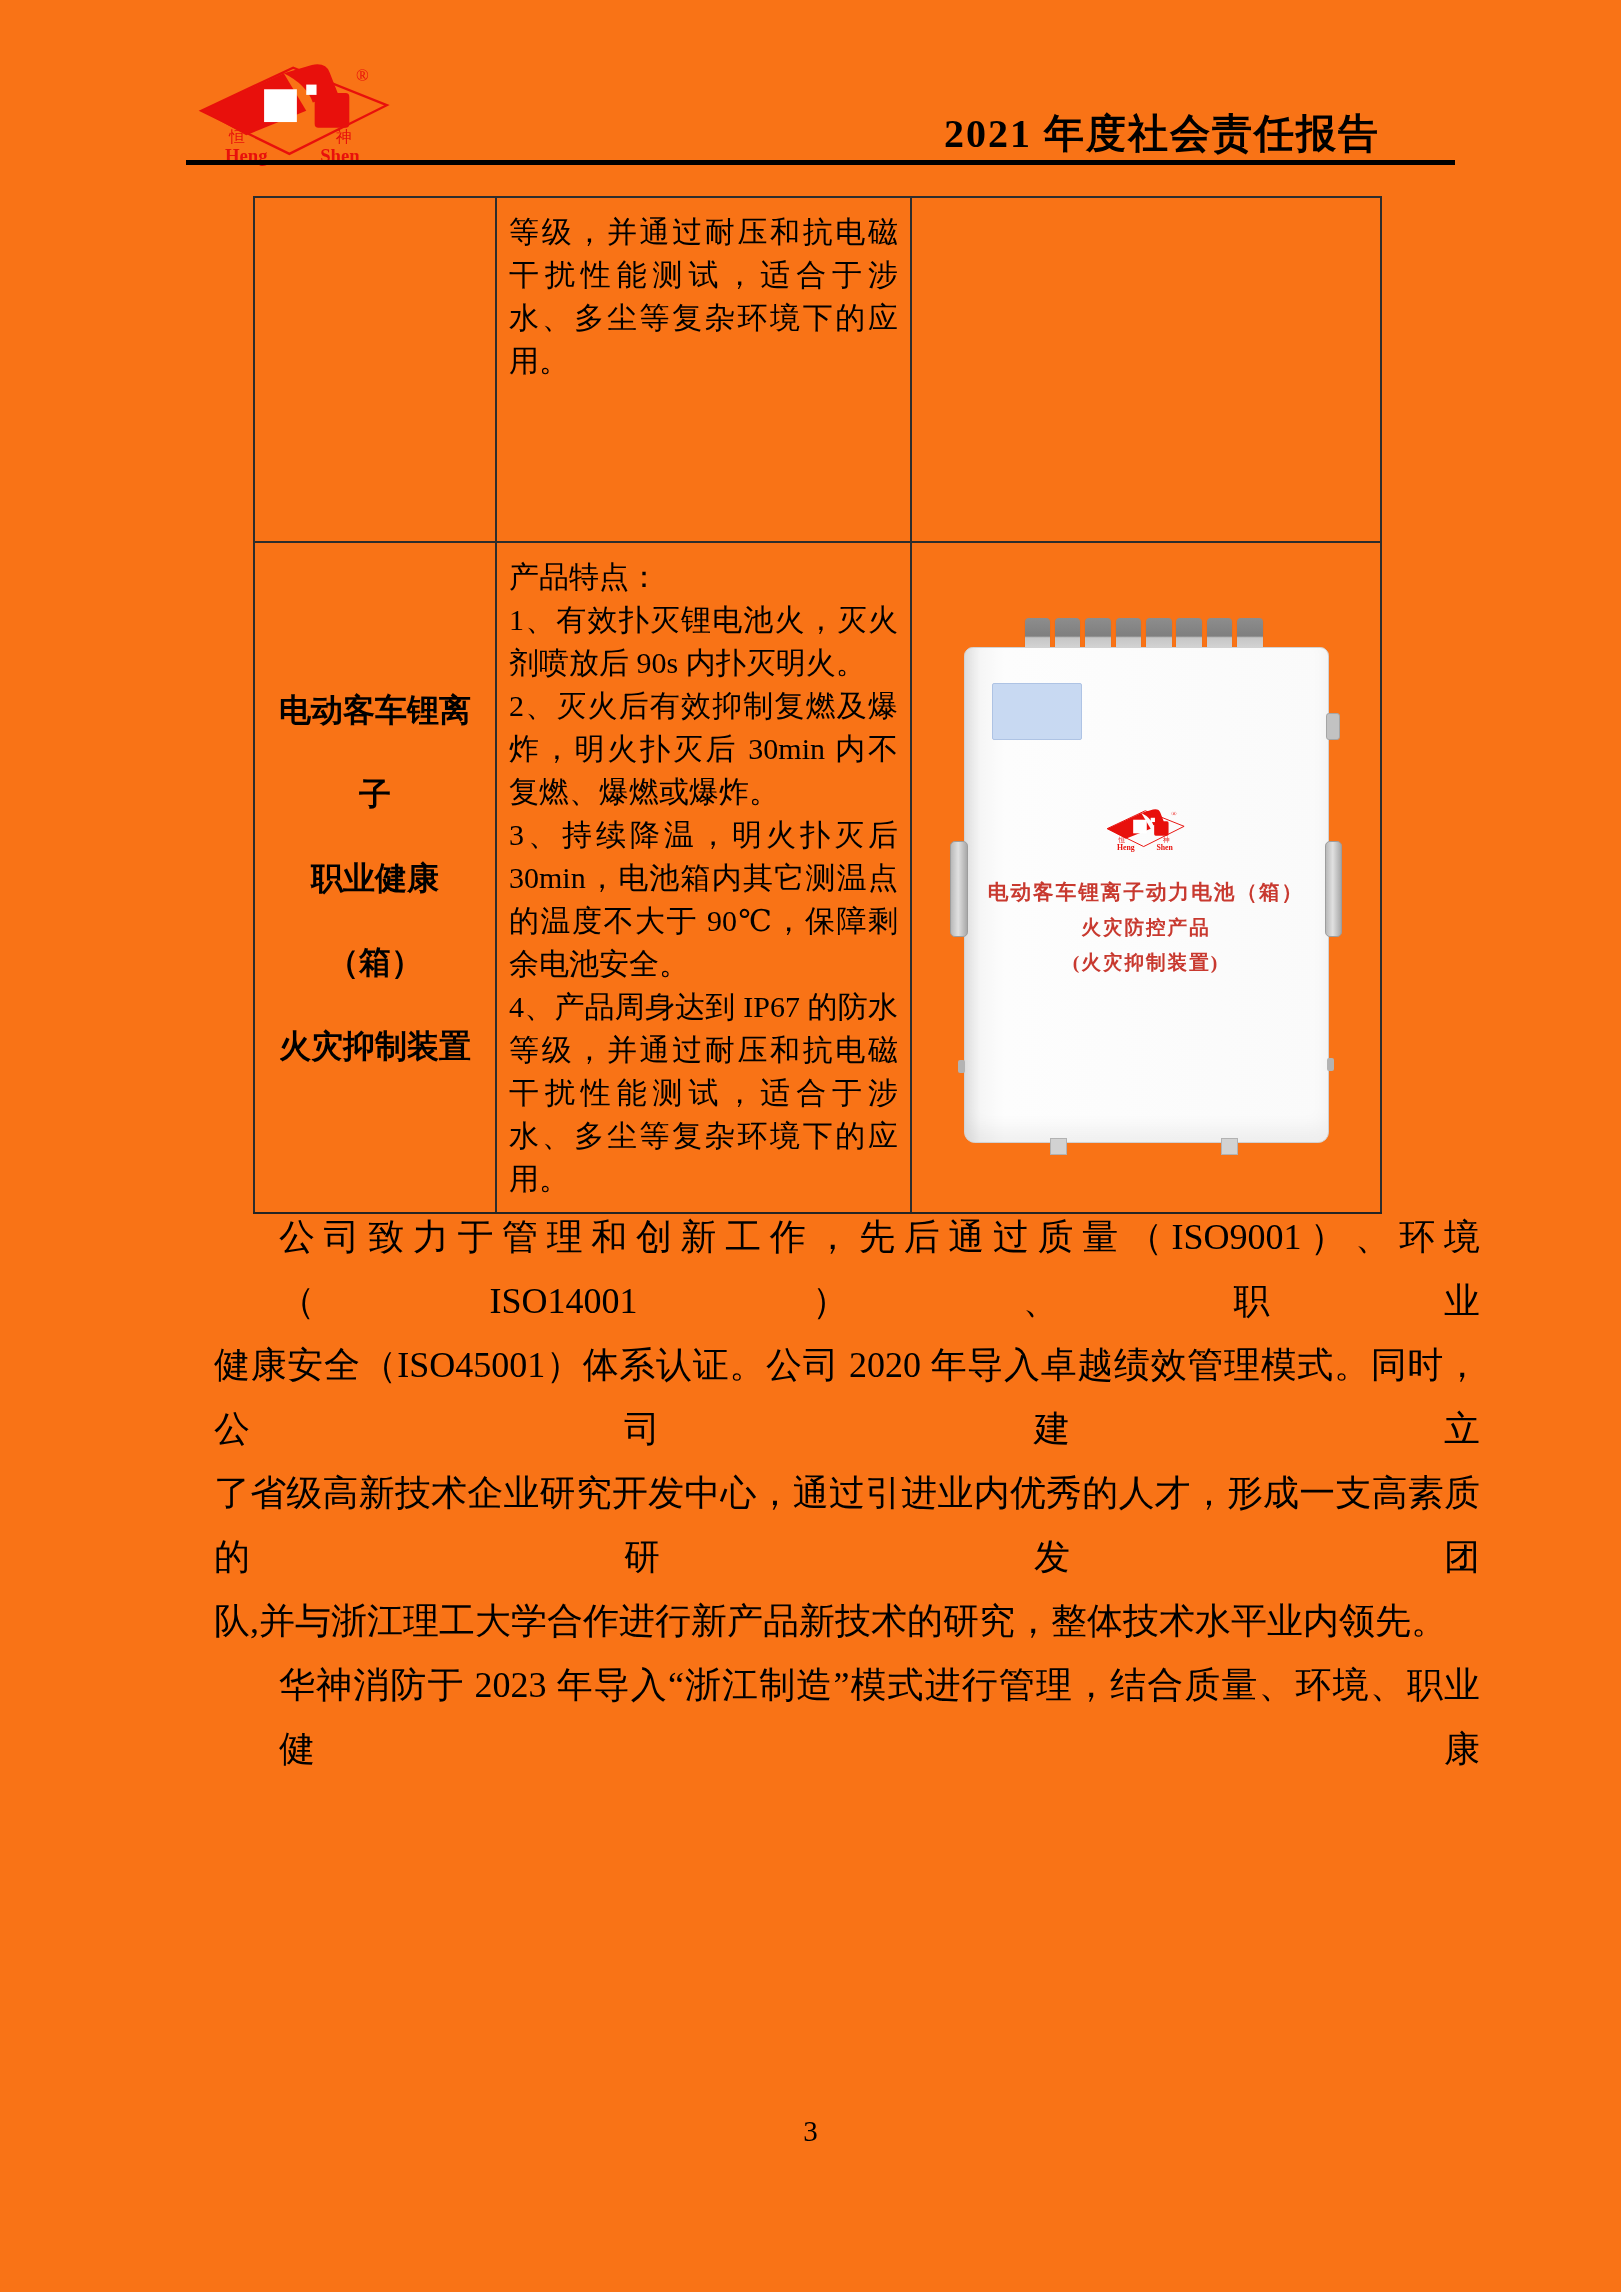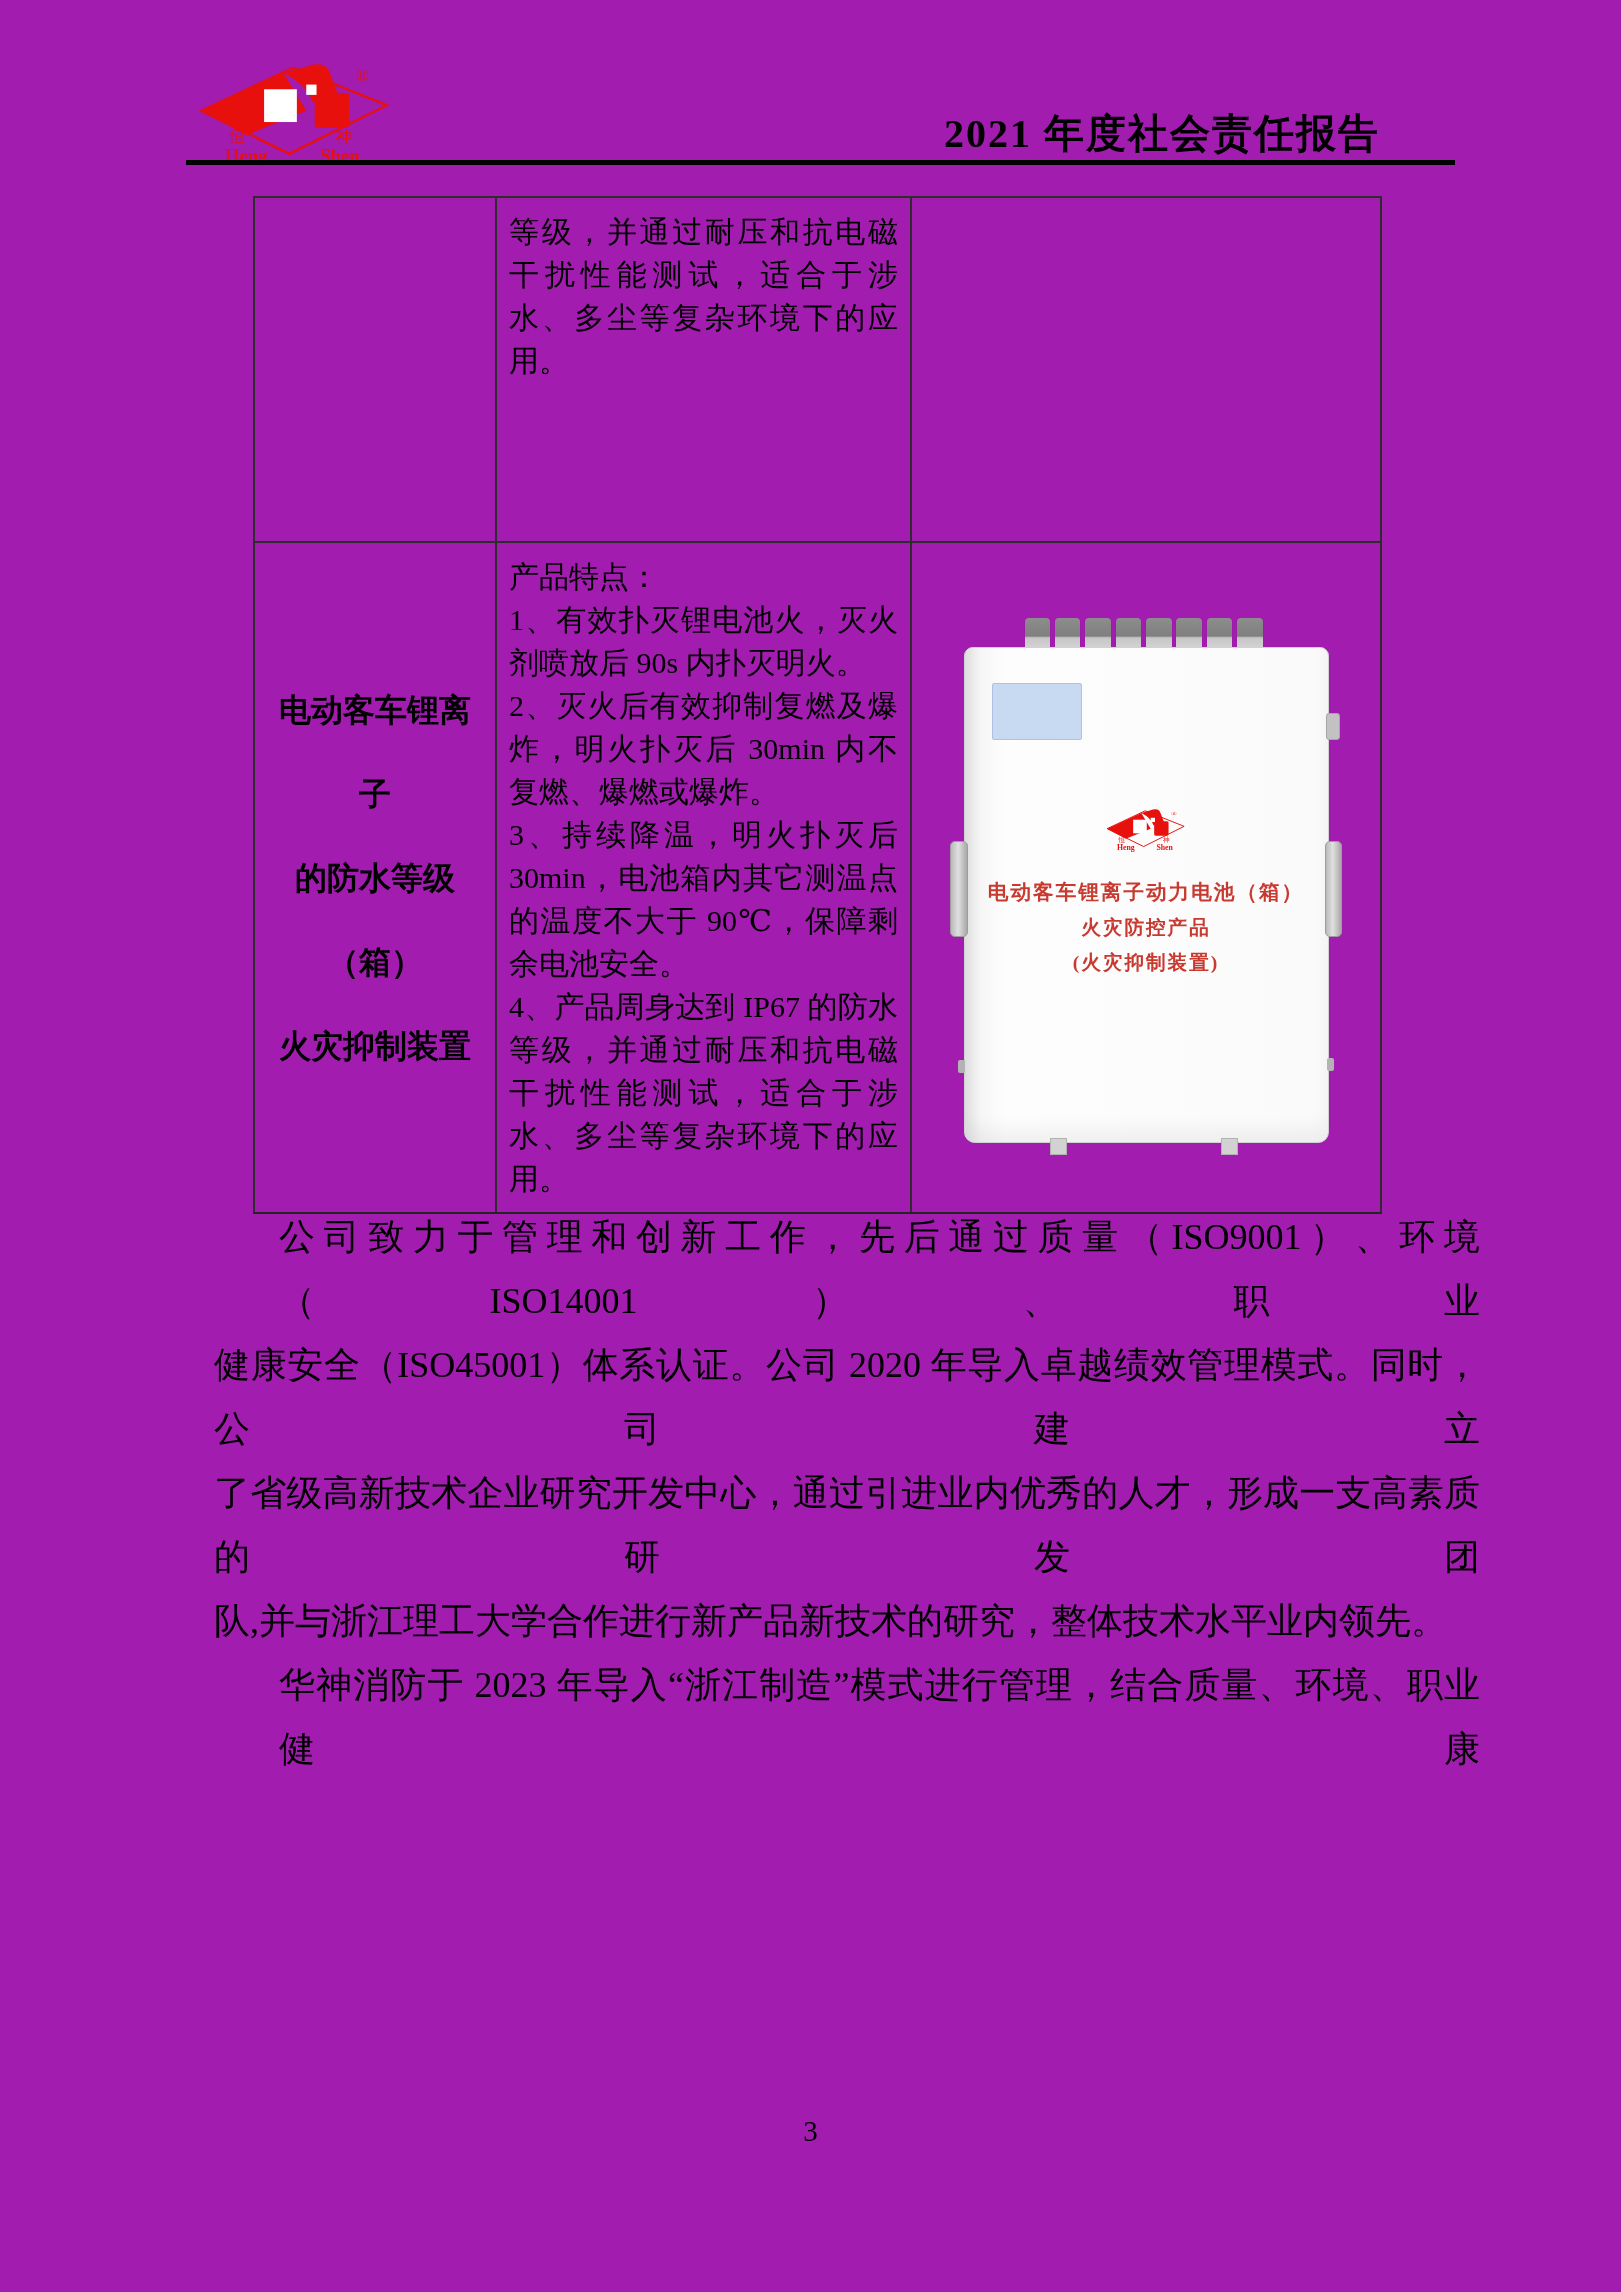--- a/index.html
+++ b/index.html
@@ -1,17 +1,17 @@
 <!DOCTYPE html>
 <html><head>
 <meta charset="utf-8">
 <style>
   html,body{margin:0;padding:0;background:#888;}
   .page{
-    position:relative;width:1621px;height:2293px;margin:0 auto;background:#a21caf;
+    position:relative;width:1621px;height:2293px;margin:0 auto;background:#f97316;
     font-family:"Liberation Serif","DejaVu Serif",serif;color:#000;overflow:hidden;
   }
   
   .hdr-logo{position:absolute;left:188px;top:49px;width:214px;height:118px;}
   .hdr-title{
     position:absolute;top:106px;right:241px;font-size:40px;font-weight:bold;
     letter-spacing:2px;white-space:nowrap;
   }
   .hdr-rule{position:absolute;left:186px;top:160px;width:1269px;height:4.9px;background:#000;}
   
@@ -123,21 +123,21 @@
         <tr style="height:345px">
       <td></td>
       <td class="cell-text">
         <p>等级，并通过耐压和抗电磁干扰性能测试，适合于涉水、多尘等复杂环境下的应用。</p>
       </td>
       <td></td>
     </tr>
     <tr class="prod-row" style="height:596px">
       <td class="cell-label">
         <div>电动客车锂离子</div>
-        <div>的防水等级（箱）</div>
+        <div>职业健康（箱）</div>
         <div>火灾抑制装置</div>
       </td>
       <td class="cell-text">
         <p>产品特点：</p>
         <p>1、有效扑灭锂电池火，灭火剂喷放后 90s 内扑灭明火。</p>
         <p>2、灭火后有效抑制复燃及爆炸，明火扑灭后 30min 内不复燃、爆燃或爆炸。</p>
         <p>3、持续降温，明火扑灭后 30min，电池箱内其它测温点的温度不大于 90℃，保障剩余电池安全。</p>
         <p>4、产品周身达到 IP67 的防水等级，并通过耐压和抗电磁干扰性能测试，适合于涉水、多尘等复杂环境下的应用。</p>
       </td>
       <td class="cell-image">

